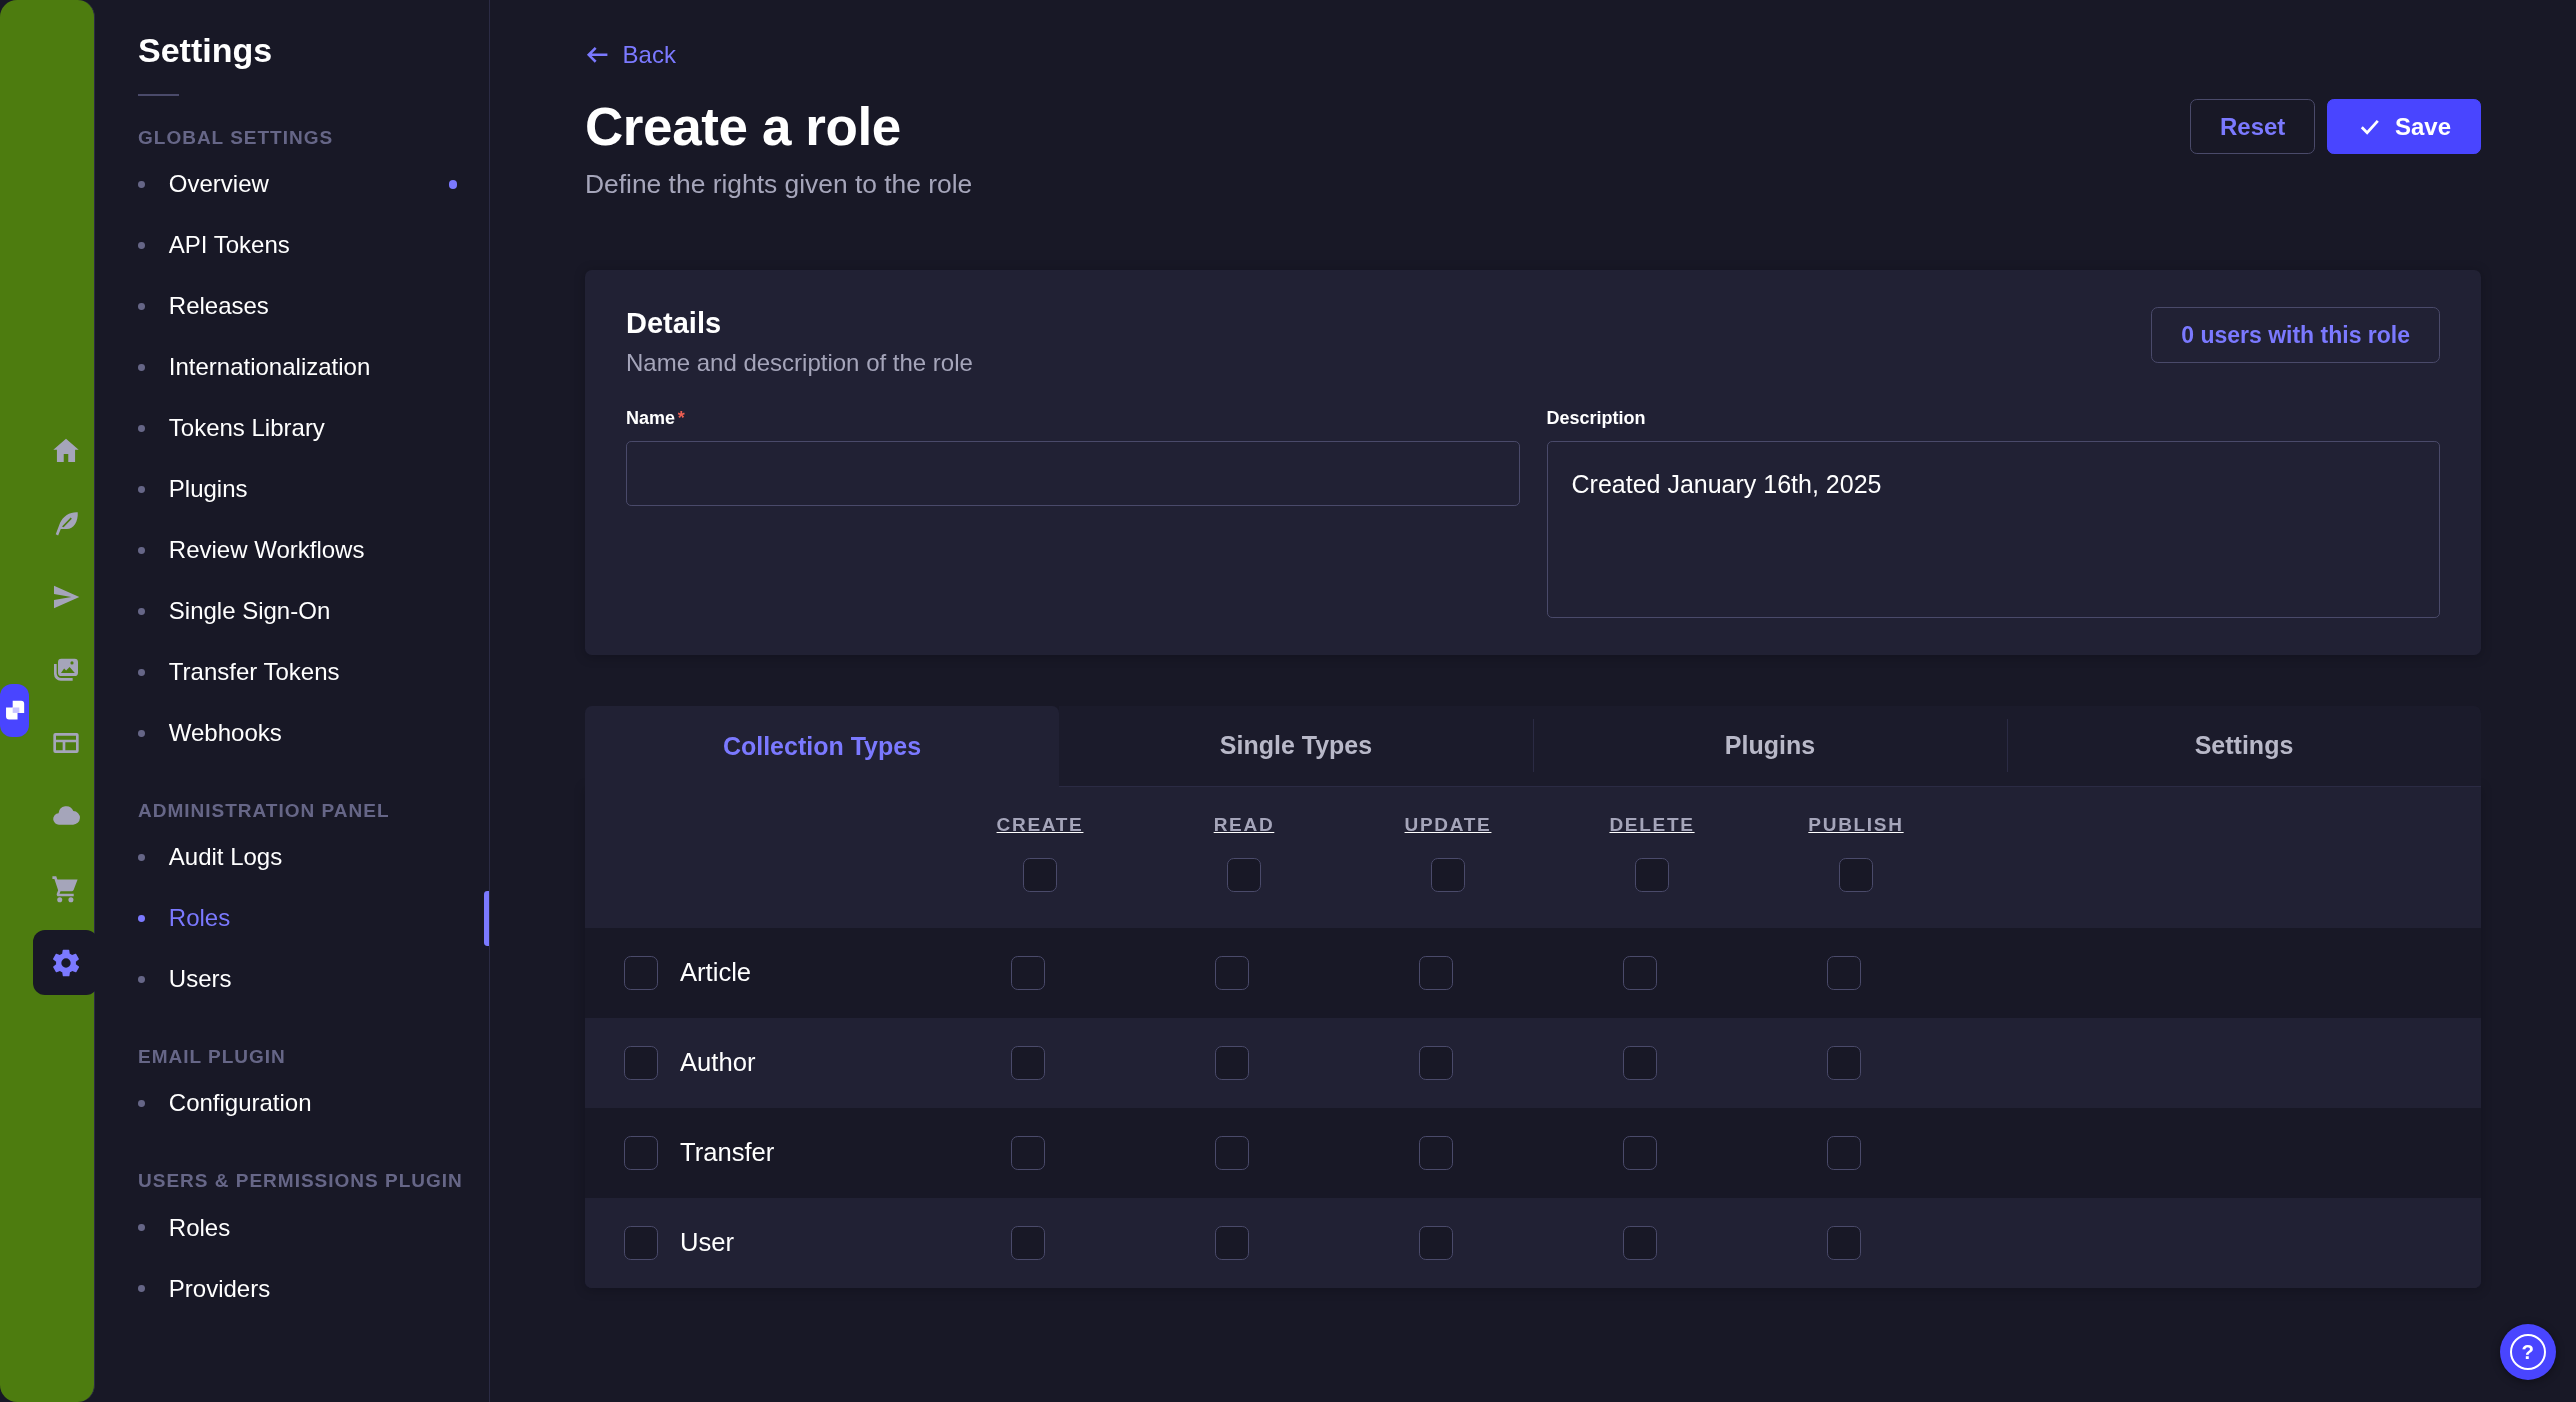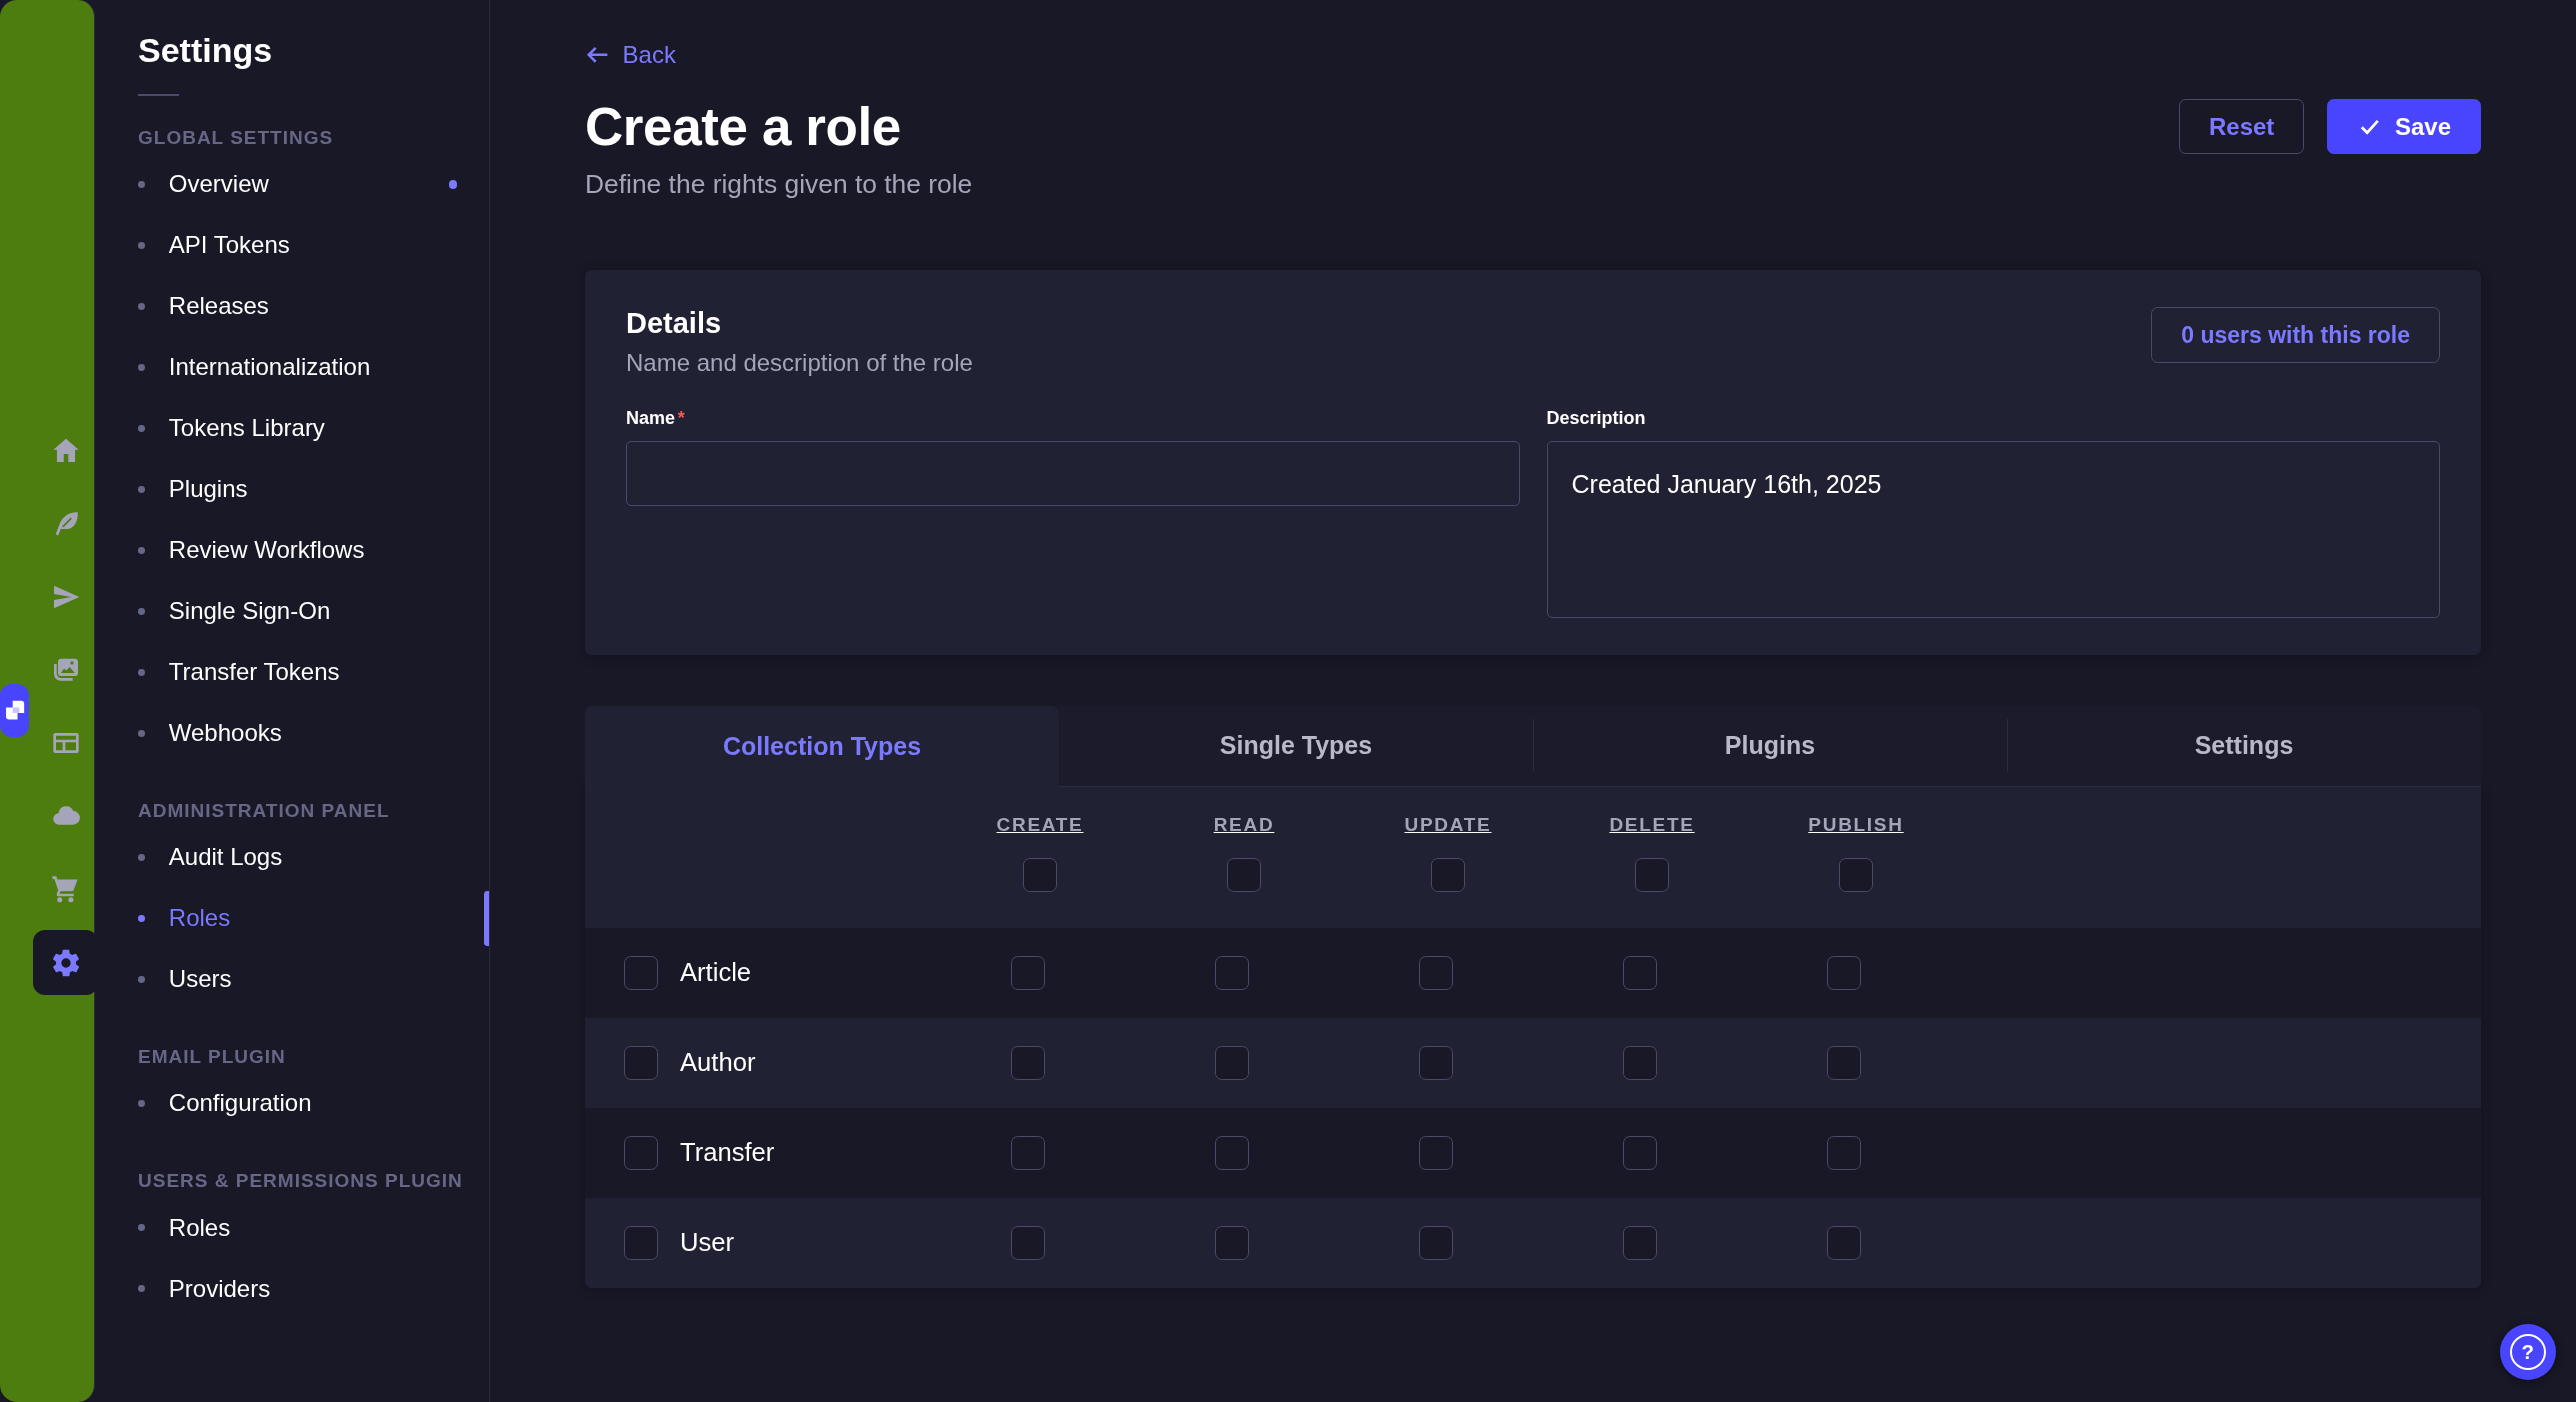--- a/index.html
+++ b/index.html
@@ -45,21 +45,21 @@
         border-radius:3.4px 0 0 3.4px;}
   .notif-dot{width:8.5px;height:8.5px;border-radius:50%;background:#7b79ff;margin-left:auto;margin-right:32px;}
 
   
   main{flex:1;padding:41px 95px 0;box-sizing:border-box;position:relative;overflow:hidden;}
   .back{display:inline-flex;align-items:center;gap:12px;color:#7b79ff;font-size:24px;
         text-decoration:none;font-weight:500;cursor:pointer;}
   .back svg{width:25.6px;height:25.6px;stroke:#7b79ff;}
   .title-row{display:flex;align-items:center;justify-content:space-between;margin-top:25.6px;}
   h1{font-size:53px;font-weight:700;margin:0;letter-spacing:-0.4px;}
-  .actions{display:flex;gap:23px;}
+  .actions{display:flex;gap:12px;}
   .btn{height:55px;border-radius:6.8px;font-size:24px;font-weight:600;padding:0 29px;cursor:pointer;
         box-sizing:border-box;display:inline-flex;align-items:center;gap:12px;font-family:inherit;}
   .btn-ghost{background:transparent;border:0.9px solid #4a4a6a;color:#7b79ff;}
   .btn-primary{background:#4945ff;border:0.9px solid #4945ff;color:#ffffff;justify-content:flex-end;}
   .subtitle{font-size:26.4px;color:#a5a5ba;margin:12px 0 0;font-weight:400;}
 
   
   .card{background:#212134;border-radius:6.8px;margin-top:70px;padding:37px 41px;
         box-shadow:0 1.7px 10.2px rgba(3,3,10,0.25);}
   .card-head{display:flex;justify-content:space-between;align-items:flex-start;}

